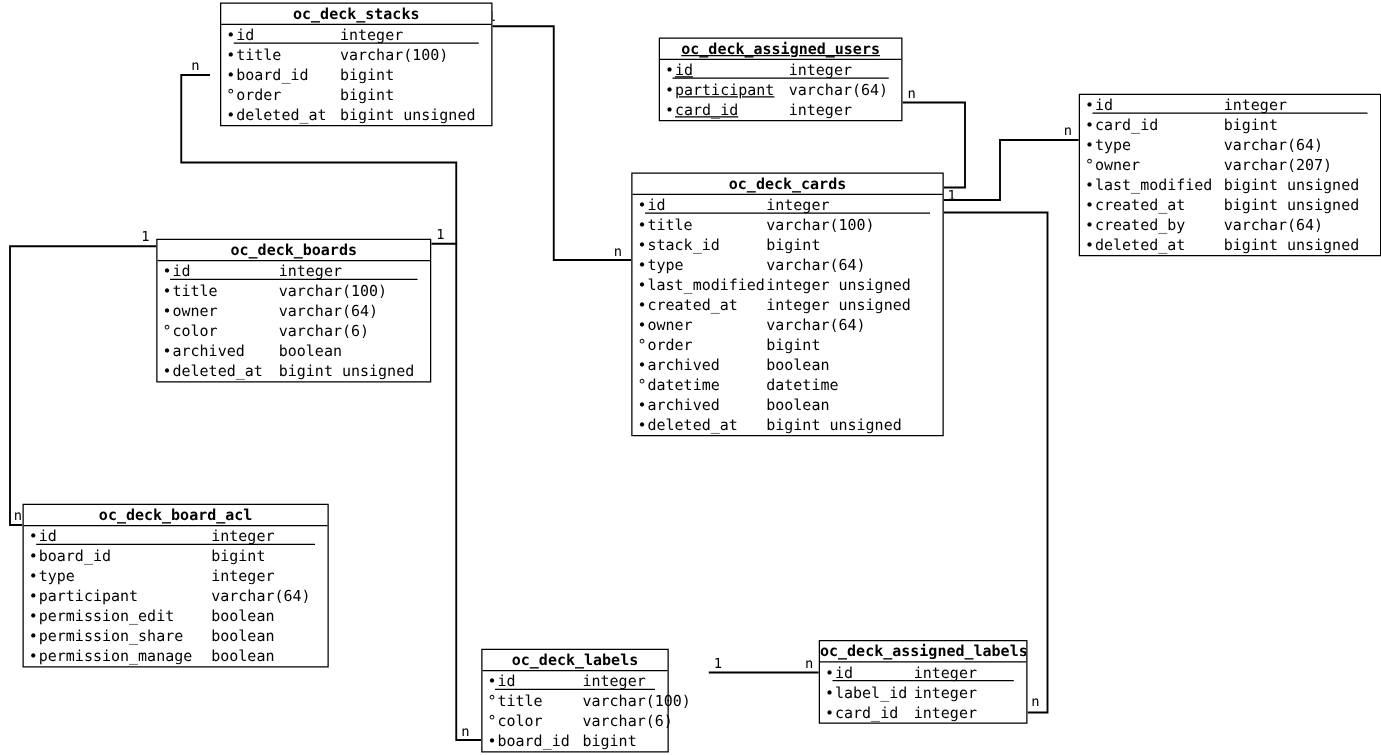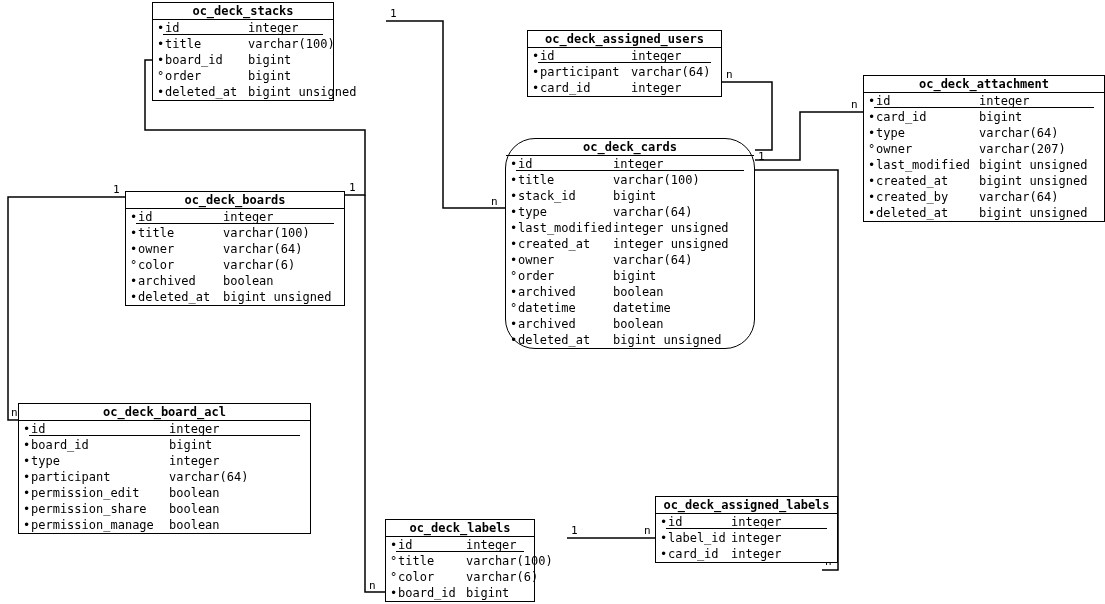--- a/index.html
+++ b/index.html
@@ -84,86 +84,85 @@
       <text x="758" y="160">1</text>
       <polyline points="863,112 800,112 800,160 755,160" fill="none" stroke="#000000" stroke-width="1.5"></polyline>
       <text x="851" y="108">n</text>
       <polyline points="822,570 838,570 838,170 755,170" fill="none" stroke="#000000" stroke-width="1.5"></polyline>
       <text x="825" y="565">n</text>
       <polyline points="567,538 655,538" fill="none" stroke="#000000" stroke-width="1.5"></polyline>
       <text x="571" y="534">1</text>
       <text x="644" y="534">n</text>
     </svg>
   <div id="tables-layer">
-      <div class="db-table" style="left: 152px; top: 2px; width: 182px;">
+      <div class="db-table" style="left: 176px; top: 2px; width: 218px;">
         <div class="tbl-title">oc_deck_stacks</div>
         <div class="col-row"><span class="bullet">•</span><span class="cname">id</span><span class="ctype" style="left: 95px;">integer</span><span class="pk-underline"></span></div>
         <div class="col-row"><span class="bullet">•</span><span class="cname">title</span><span class="ctype" style="left: 95px;">varchar(100)</span></div>
         <div class="col-row"><span class="bullet">•</span><span class="cname">board_id</span><span class="ctype" style="left: 95px;">bigint</span></div>
         <div class="col-row"><span class="bullet">°</span><span class="cname">order</span><span class="ctype" style="left: 95px;">bigint</span></div>
         <div class="col-row"><span class="bullet">•</span><span class="cname">deleted_at</span><span class="ctype" style="left: 95px;">bigint unsigned</span></div>
       </div>
-      <div class="db-table" style="left: 527px; top: 30px; width: 195px;">
+      <div class="db-table" style="left: 527px; top: 30px; width: 195px; text-decoration: underline;">
         <div class="tbl-title">oc_deck_assigned_users</div>
         <div class="col-row"><span class="bullet">•</span><span class="cname">id</span><span class="ctype" style="left: 103px;">integer</span><span class="pk-underline"></span></div>
         <div class="col-row"><span class="bullet">•</span><span class="cname">participant</span><span class="ctype" style="left: 103px;">varchar(64)</span></div>
         <div class="col-row"><span class="bullet">•</span><span class="cname">card_id</span><span class="ctype" style="left: 103px;">integer</span></div>
       </div>
       <div class="db-table" style="left: 863px; top: 75px; width: 242px;">
-        <div class="tbl-title">oc_deck_attachment</div>
         <div class="col-row"><span class="bullet">•</span><span class="cname">id</span><span class="ctype" style="left: 115px;">integer</span><span class="pk-underline"></span></div>
         <div class="col-row"><span class="bullet">•</span><span class="cname">card_id</span><span class="ctype" style="left: 115px;">bigint</span></div>
         <div class="col-row"><span class="bullet">•</span><span class="cname">type</span><span class="ctype" style="left: 115px;">varchar(64)</span></div>
         <div class="col-row"><span class="bullet">°</span><span class="cname">owner</span><span class="ctype" style="left: 115px;">varchar(207)</span></div>
         <div class="col-row"><span class="bullet">•</span><span class="cname">last_modified</span><span class="ctype" style="left: 115px;">bigint unsigned</span></div>
         <div class="col-row"><span class="bullet">•</span><span class="cname">created_at</span><span class="ctype" style="left: 115px;">bigint unsigned</span></div>
         <div class="col-row"><span class="bullet">•</span><span class="cname">created_by</span><span class="ctype" style="left: 115px;">varchar(64)</span></div>
         <div class="col-row"><span class="bullet">•</span><span class="cname">deleted_at</span><span class="ctype" style="left: 115px;">bigint unsigned</span></div>
       </div>
       <div class="db-table" style="left: 125px; top: 175px; width: 220px; margin-top: 16px;">
         <div class="tbl-title">oc_deck_boards</div>
         <div class="col-row"><span class="bullet">•</span><span class="cname">id</span><span class="ctype" style="left: 97px;">integer</span><span class="pk-underline"></span></div>
         <div class="col-row"><span class="bullet">•</span><span class="cname">title</span><span class="ctype" style="left: 97px;">varchar(100)</span></div>
         <div class="col-row"><span class="bullet">•</span><span class="cname">owner</span><span class="ctype" style="left: 97px;">varchar(64)</span></div>
         <div class="col-row"><span class="bullet">°</span><span class="cname">color</span><span class="ctype" style="left: 97px;">varchar(6)</span></div>
         <div class="col-row"><span class="bullet">•</span><span class="cname">archived</span><span class="ctype" style="left: 97px;">boolean</span></div>
         <div class="col-row"><span class="bullet">•</span><span class="cname">deleted_at</span><span class="ctype" style="left: 97px;">bigint unsigned</span></div>
       </div>
-      <div class="db-table" style="left: 505px; top: 138px; width: 250px; border-radius: 30px;">
+      <div class="db-table" style="left: 505px; top: 138px; width: 250px;">
         <div class="tbl-title">oc_deck_cards</div>
         <div class="col-row"><span class="bullet">•</span><span class="cname">id</span><span class="ctype" style="left: 107px;">integer</span><span class="pk-underline"></span></div>
         <div class="col-row"><span class="bullet">•</span><span class="cname">title</span><span class="ctype" style="left: 107px;">varchar(100)</span></div>
         <div class="col-row"><span class="bullet">•</span><span class="cname">stack_id</span><span class="ctype" style="left: 107px;">bigint</span></div>
         <div class="col-row"><span class="bullet">•</span><span class="cname">type</span><span class="ctype" style="left: 107px;">varchar(64)</span></div>
         <div class="col-row"><span class="bullet">•</span><span class="cname">last_modified</span><span class="ctype" style="left: 107px;">integer unsigned</span></div>
         <div class="col-row"><span class="bullet">•</span><span class="cname">created_at</span><span class="ctype" style="left: 107px;">integer unsigned</span></div>
         <div class="col-row"><span class="bullet">•</span><span class="cname">owner</span><span class="ctype" style="left: 107px;">varchar(64)</span></div>
         <div class="col-row"><span class="bullet">°</span><span class="cname">order</span><span class="ctype" style="left: 107px;">bigint</span></div>
         <div class="col-row"><span class="bullet">•</span><span class="cname">archived</span><span class="ctype" style="left: 107px;">boolean</span></div>
         <div class="col-row"><span class="bullet">°</span><span class="cname">datetime</span><span class="ctype" style="left: 107px;">datetime</span></div>
         <div class="col-row"><span class="bullet">•</span><span class="cname">archived</span><span class="ctype" style="left: 107px;">boolean</span></div>
         <div class="col-row"><span class="bullet">•</span><span class="cname">deleted_at</span><span class="ctype" style="left: 107px;">bigint unsigned</span></div>
       </div>
-      <div class="db-table" style="left: 18px; top: 403px; width: 293px;">
+      <div class="db-table" style="left: 18px; top: 403px; width: 245px;">
         <div class="tbl-title">oc_deck_board_acl</div>
         <div class="col-row"><span class="bullet">•</span><span class="cname">id</span><span class="ctype" style="left: 150px;">integer</span><span class="pk-underline"></span></div>
         <div class="col-row"><span class="bullet">•</span><span class="cname">board_id</span><span class="ctype" style="left: 150px;">bigint</span></div>
         <div class="col-row"><span class="bullet">•</span><span class="cname">type</span><span class="ctype" style="left: 150px;">integer</span></div>
         <div class="col-row"><span class="bullet">•</span><span class="cname">participant</span><span class="ctype" style="left: 150px;">varchar(64)</span></div>
         <div class="col-row"><span class="bullet">•</span><span class="cname">permission_edit</span><span class="ctype" style="left: 150px;">boolean</span></div>
         <div class="col-row"><span class="bullet">•</span><span class="cname">permission_share</span><span class="ctype" style="left: 150px;">boolean</span></div>
         <div class="col-row"><span class="bullet">•</span><span class="cname">permission_manage</span><span class="ctype" style="left: 150px;">boolean</span></div>
       </div>
       <div class="db-table" style="left: 385px; top: 519px; width: 150px;">
         <div class="tbl-title">oc_deck_labels</div>
         <div class="col-row"><span class="bullet">•</span><span class="cname">id</span><span class="ctype" style="left: 80px;">integer</span><span class="pk-underline"></span></div>
         <div class="col-row"><span class="bullet">°</span><span class="cname">title</span><span class="ctype" style="left: 80px;">varchar(100)</span></div>
         <div class="col-row"><span class="bullet">°</span><span class="cname">color</span><span class="ctype" style="left: 80px;">varchar(6)</span></div>
         <div class="col-row"><span class="bullet">•</span><span class="cname">board_id</span><span class="ctype" style="left: 80px;">bigint</span></div>
       </div>
-      <div class="db-table" style="left: 655px; top: 496px; width: 183px;">
+      <div class="db-table" style="left: 655px; top: 512px; width: 167px;">
         <div class="tbl-title">oc_deck_assigned_labels</div>
         <div class="col-row"><span class="bullet">•</span><span class="cname">id</span><span class="ctype" style="left: 75px;">integer</span><span class="pk-underline"></span></div>
         <div class="col-row"><span class="bullet">•</span><span class="cname">label_id</span><span class="ctype" style="left: 75px;">integer</span></div>
         <div class="col-row"><span class="bullet">•</span><span class="cname">card_id</span><span class="ctype" style="left: 75px;">integer</span></div>
       </div>
     </div>
 </div>
 
 </body></html>

